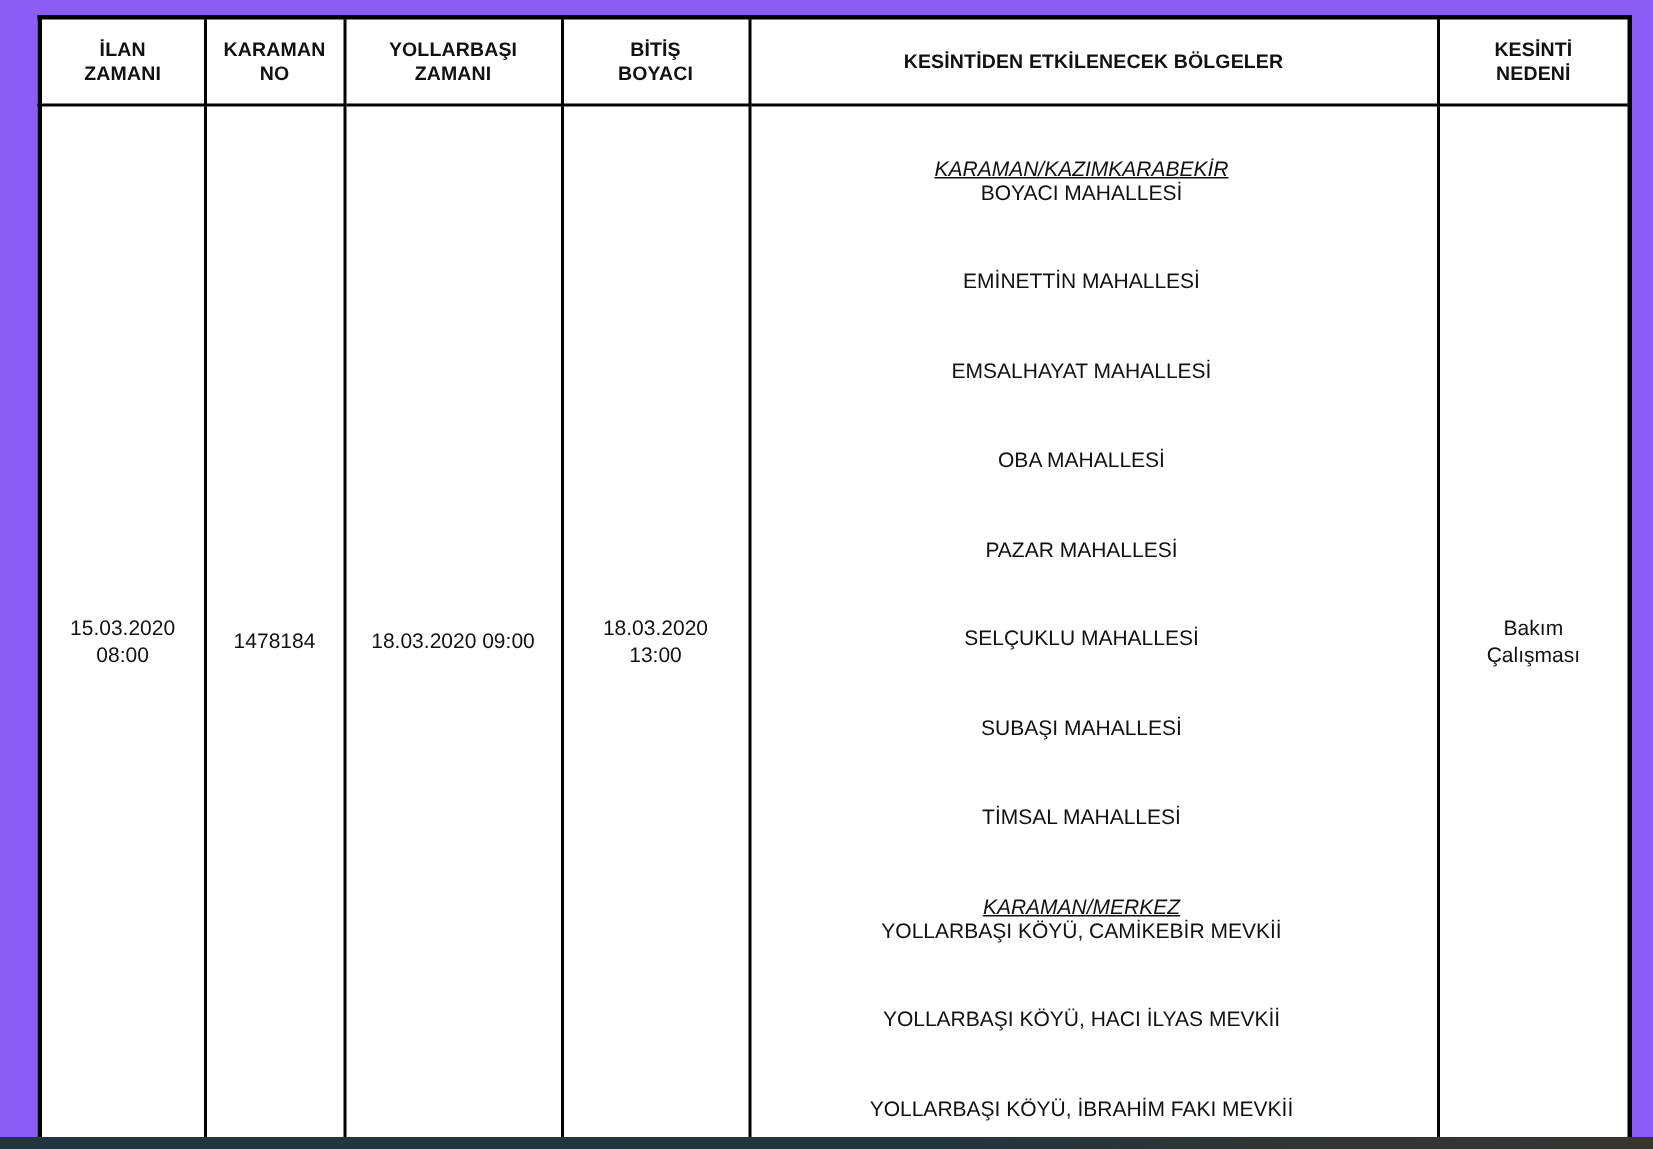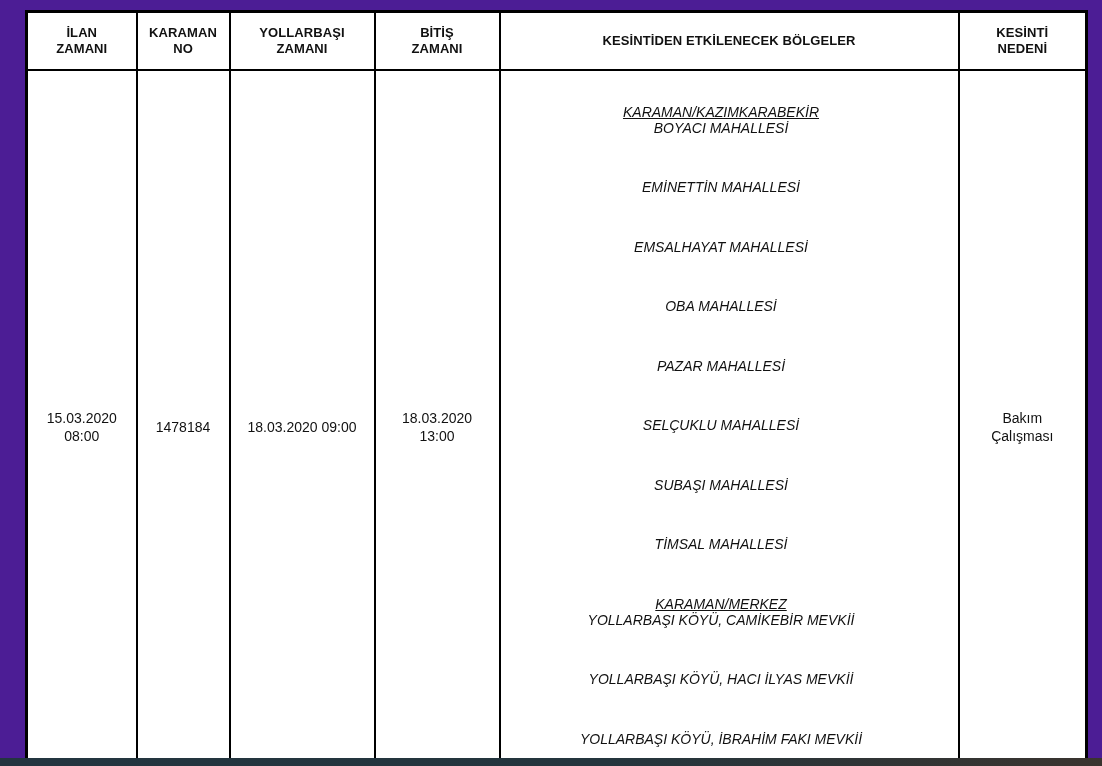--- a/index.html
+++ b/index.html
@@ -3,21 +3,21 @@
 <meta charset="utf-8">
 <style>
   * { box-sizing: border-box; margin: 0; padding: 0; }
   html, body {
     width: 1102px; height: 766px;
     background: #ffffff;
     overflow: hidden;
     font-family: "Liberation Sans", sans-serif;
     color: #111111;
   }
-  .page { position: relative; width: 1102px; height: 766px; background: #4c1d95; }
+  .page { position: relative; width: 1102px; height: 766px; background: #8b5cf6; }
 
   table.outage-table {
     position: absolute;
     left: 25px; top: 10px;
     width: 1060px; height: 740px;
     border-collapse: collapse;
     table-layout: fixed;
     background: #fff;
   }
   table.outage-table th,
@@ -60,21 +60,20 @@
   .district {
     font-style: italic;
     text-decoration: underline;
     font-size: 14px;
     font-weight: 400;
     line-height: 1.15;
   }
   .area {
     font-size: 14px;
     line-height: 1.15;
-    font-style: italic;
   }
 
   .bottom-bar {
     position: absolute;
     left: 0; bottom: 0;
     width: 1102px; height: 8px;
     background: linear-gradient(to right, #233540 0%, #24353d 55%, #3a342f 100%);
   }
 </style>
 </head>
@@ -93,21 +92,21 @@
     </colgroup>
     <thead>
       <tr>
         <th>İLAN
 ZAMANI</th>
         <th>KARAMAN
 NO</th>
         <th>YOLLARBAŞI
 ZAMANI</th>
         <th>BİTİŞ
-ZAMANI</th>
+BOYACI</th>
         <th>KESİNTİDEN ETKİLENECEK BÖLGELER</th>
         <th>KESİNTİ
 NEDENİ</th>
       </tr>
     </thead>
     <tbody>
       <tr>
         <td>15.03.2020
 08:00</td>
         <td>1478184</td>

